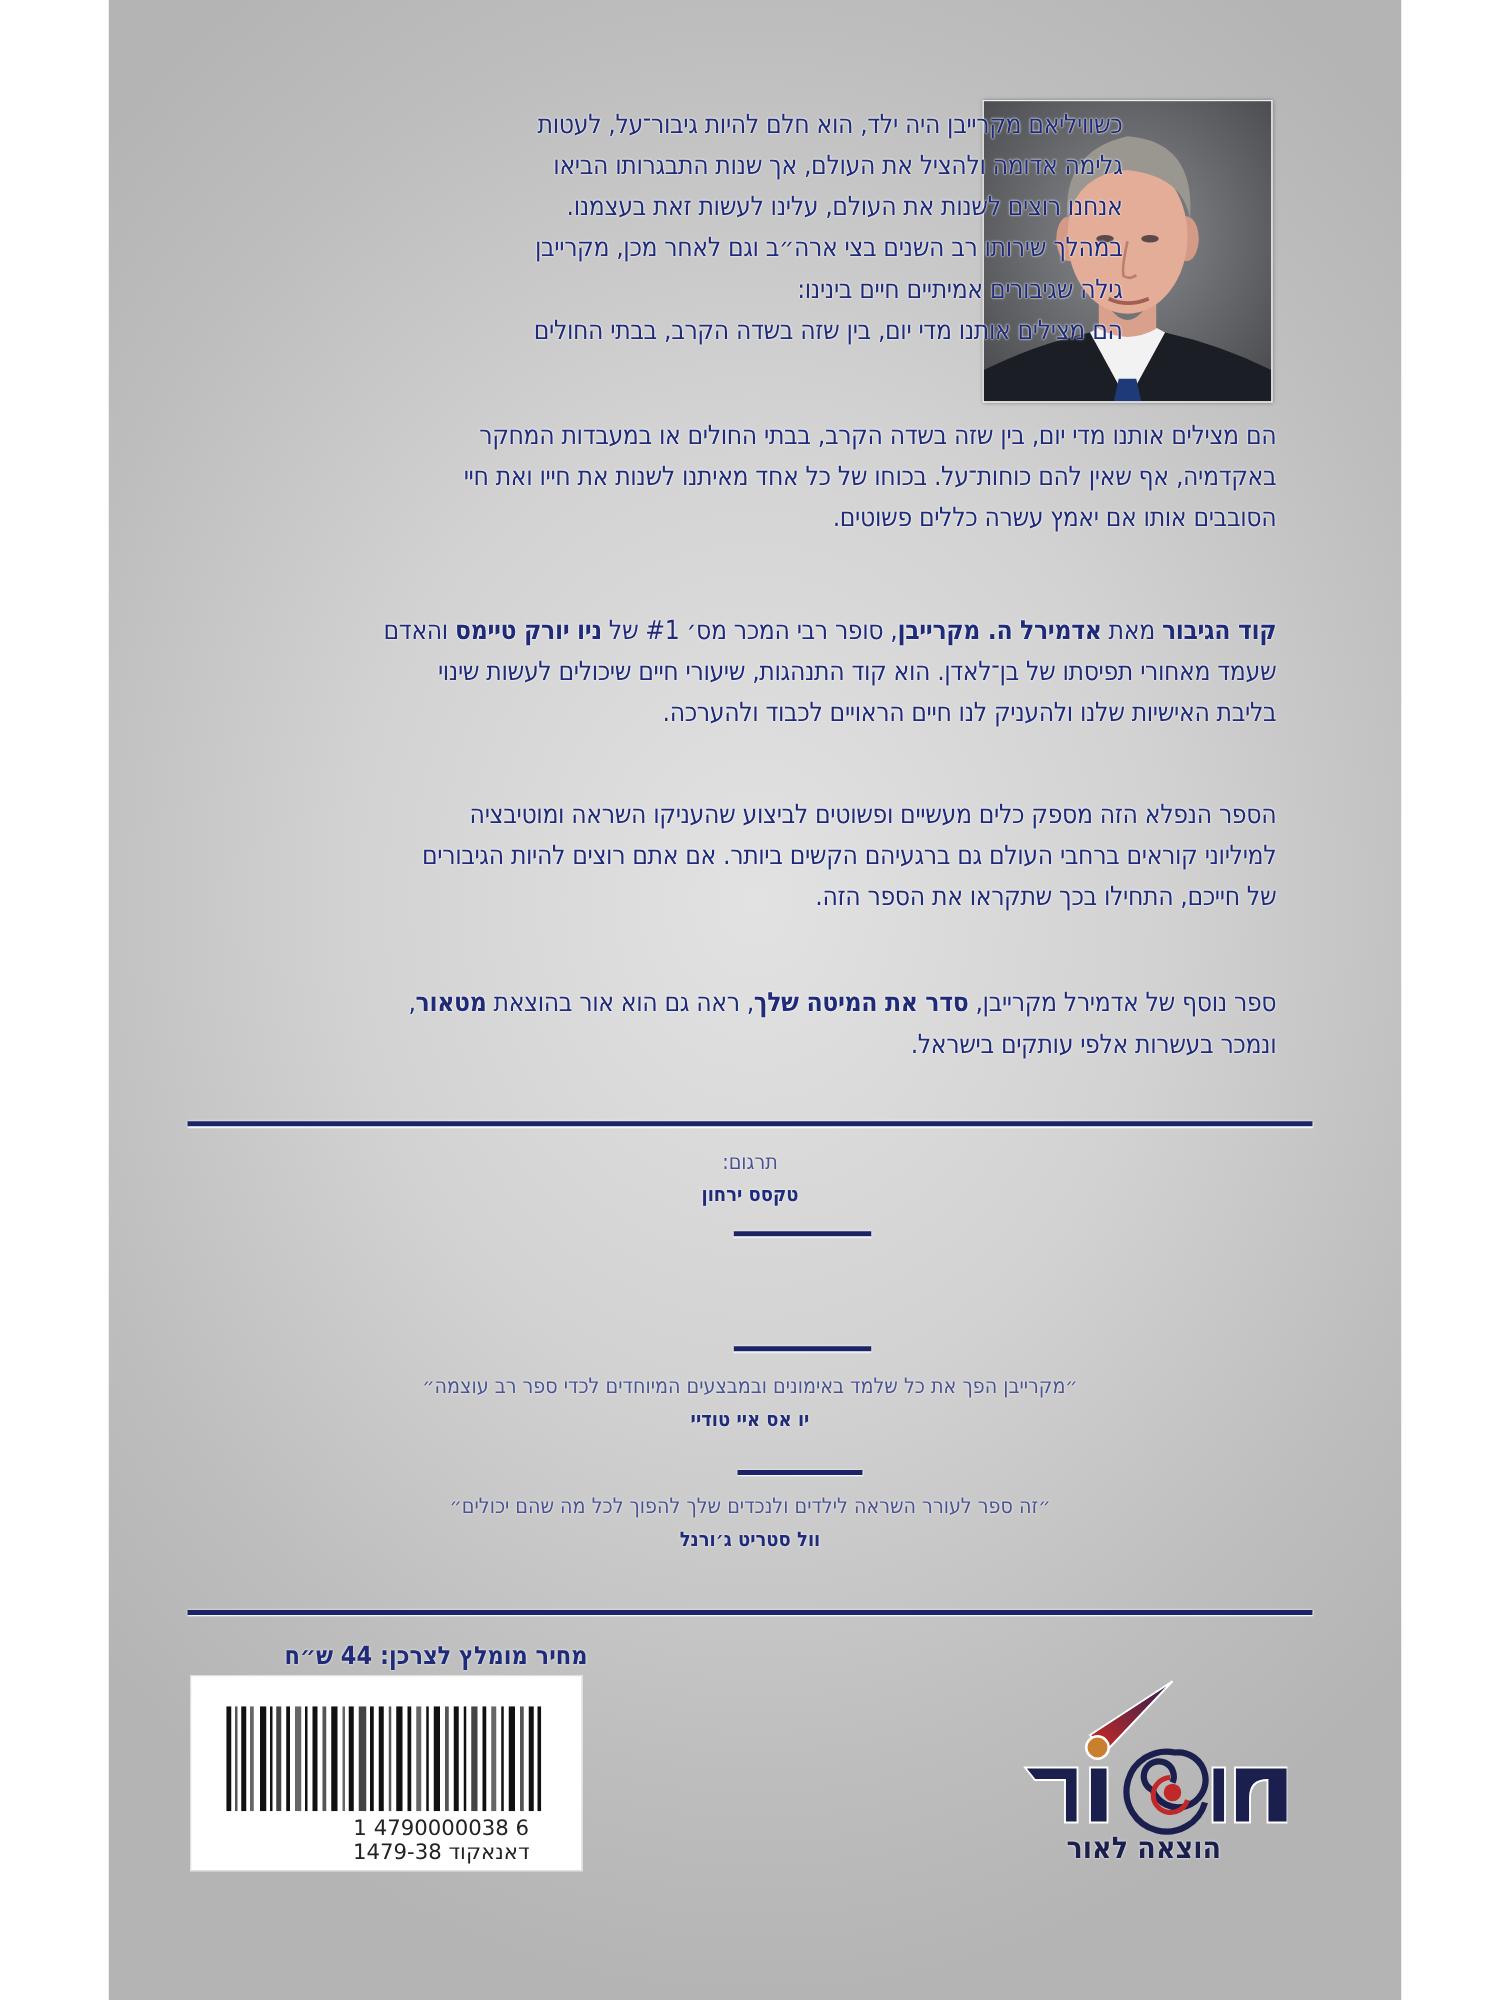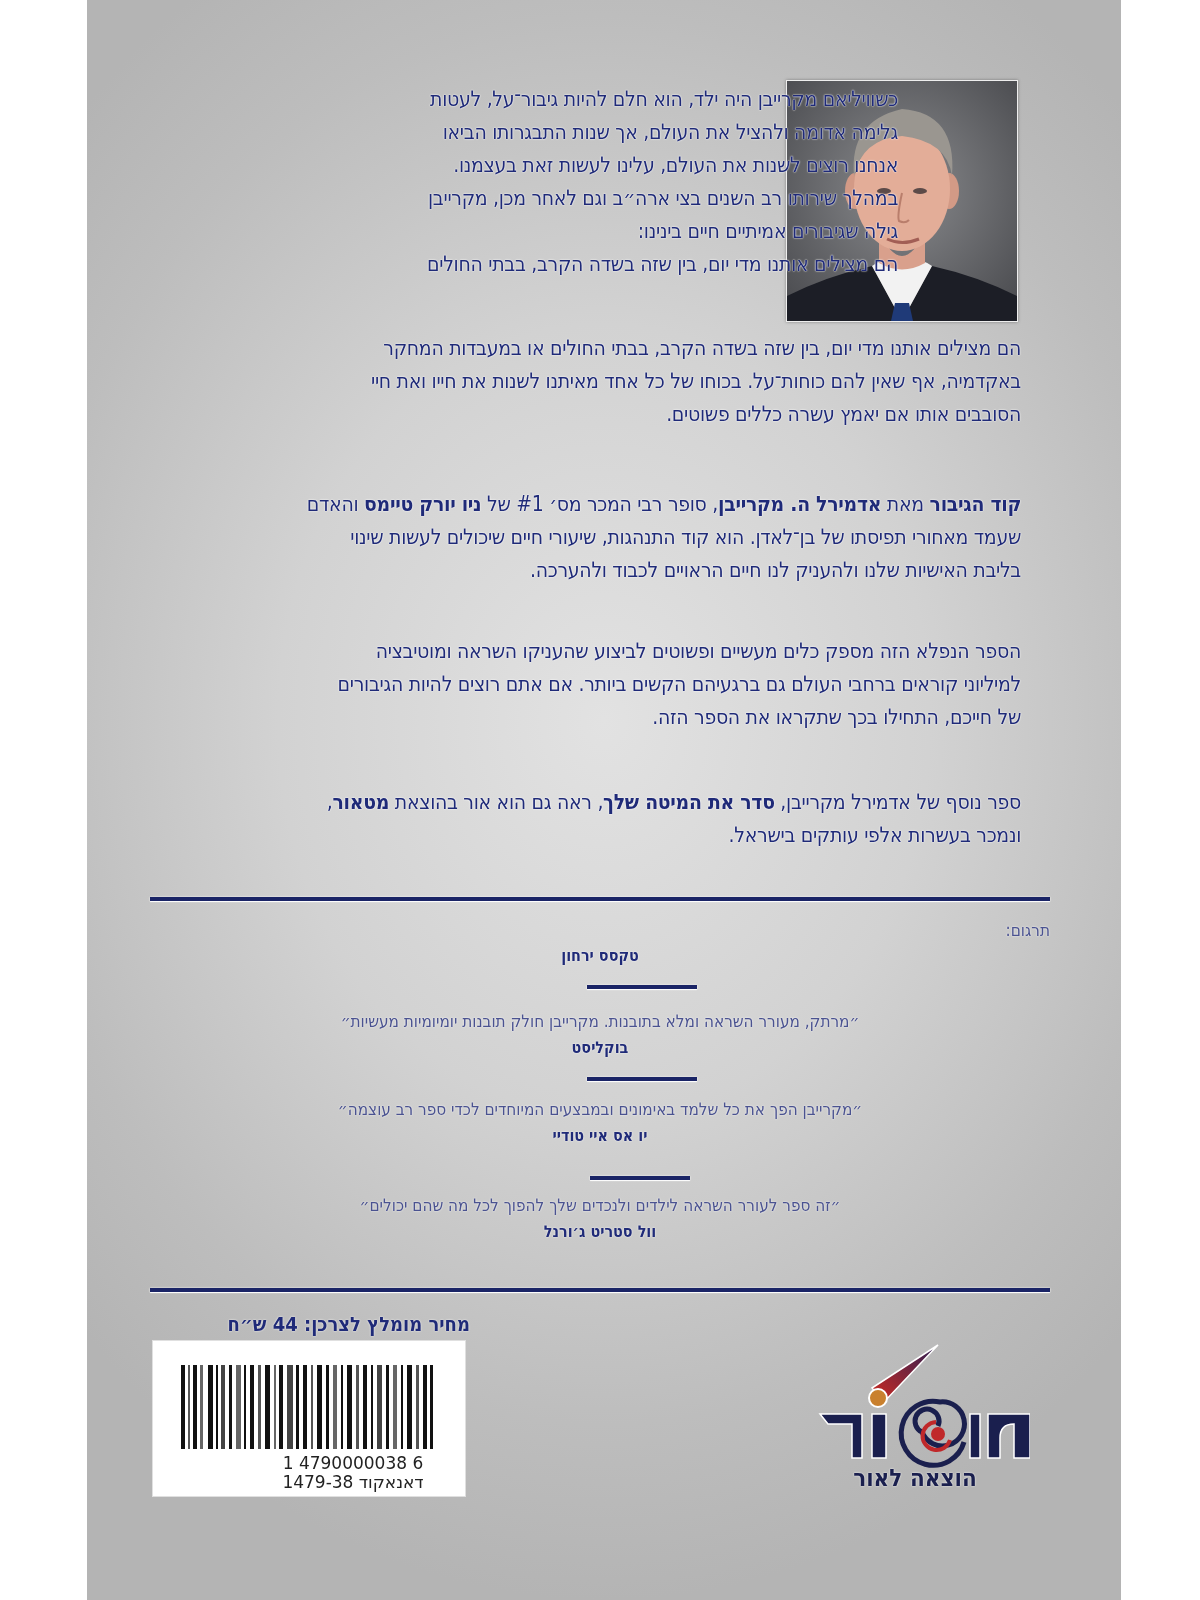--- a/index.html
+++ b/index.html
@@ -109,29 +109,25 @@
   <div class="txt" style="right:100px; top:786px; width:880px;">
     <div class="line">
       <span>ספר נוסף של אדמירל מקרייבן, </span><span class="bold">סדר את המיטה שלך</span><span>, ראה גם הוא אור בהוצאת </span><span class="bold">מטאור</span><span>,</span>
     </div>
     <div class="line">ונמכר בעשרות אלפי עותקים בישראל.</div>
   </div>
 
   <div class="rule" style="left:63px; top:897px; width:900px;"></div>
 
   <div class="center" style="left:63px; top:918px;">
-    <div class="quote" style="height:24px;line-height:24px;text-align:right;">תרגום:</div>
+    <div class="quote" style="height:24px;line-height:24px;">תרגום:</div>
     <div class="source">טקסס ירחון</div>
   </div>
   <div class="rule" style="left:500px; top:985px; width:110px;"></div>
 
-  <div class="center" style="left:63px; top:1008px;">
-    <div class="quote">״מרתק, מעורר השראה ומלא בתובנות. מקרייבן חולק תובנות יומיומיות מעשיות״</div>
-    <div class="source">בוקליסט</div>
-  </div>
   <div class="rule" style="left:500px; top:1077px; width:110px;"></div>
 
   <div class="center" style="left:63px; top:1096px;">
     <div class="quote">״מקרייבן הפך את כל שלמד באימונים ובמבצעים המיוחדים לכדי ספר רב עוצמה״</div>
     <div class="source">יו אס איי טודיי</div>
   </div>
   <div class="rule" style="left:503px; top:1176px; width:100px;"></div>
 
   <div class="center" style="left:63px; top:1192px;">
     <div class="quote">״זה ספר לעורר השראה לילדים ולנכדים שלך להפוך לכל מה שהם יכולים״</div>

